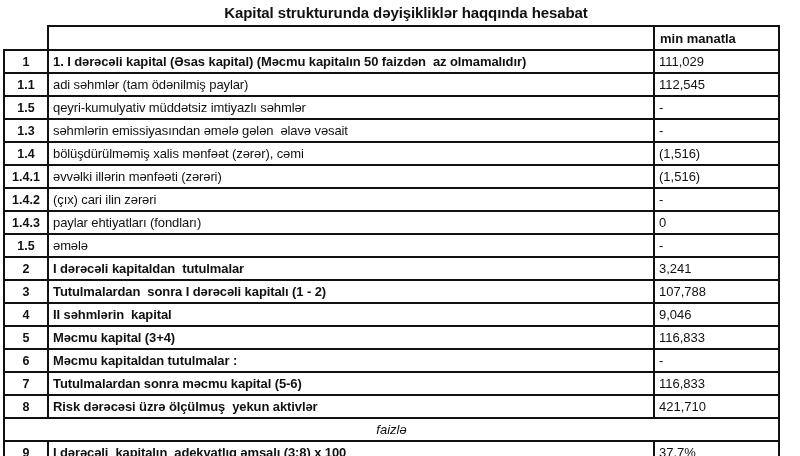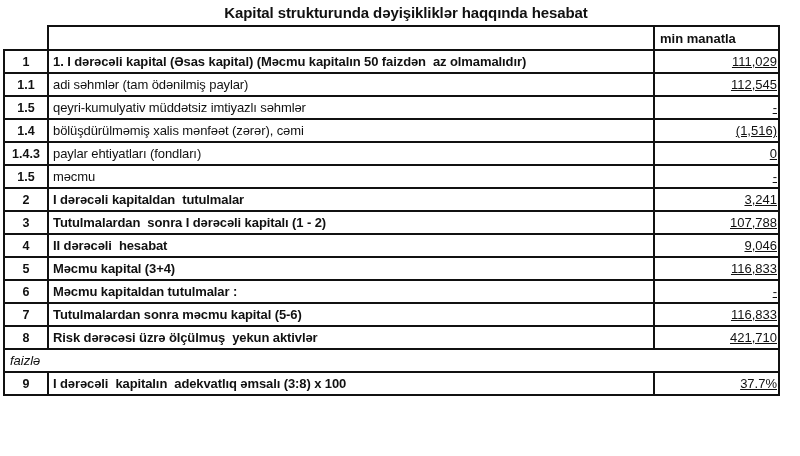--- a/index.html
+++ b/index.html
@@ -25,23 +25,23 @@
     font-size:13px;
     padding:0;
     vertical-align:middle;
     overflow:hidden;
   }
   tr.hdr td{height:22px}
   td.ghost{border:0 none;}
   td.c-no{text-align:center;font-weight:bold;font-size:12.5px;}
   td.c-label{padding:0 4px;white-space:pre;letter-spacing:-0.1px;}
   tr.b td.c-label{font-weight:bold;}
-  td.c-val{text-align:right;padding:0 1px 0 4px;text-decoration:underline;}
+  td.c-val{padding:0 1px 0 4px;}
   td.unit{text-align:left;font-weight:bold;padding:0 5px;}
-  td.faiz{text-align:left;font-style:italic;padding:0 5px;}
+  td.faiz{text-align:center;font-style:italic;padding:0 5px;}
 </style>
 </head>
 <body>
 
 <div class="page-title">Kapital strukturunda dəyişikliklər haqqında hesabat</div>
 
 <table class="report">
   <colgroup>
       <col class="c1">
       <col class="c2">
@@ -64,47 +64,62 @@
     <td class="c-no">1.1</td>
     <td class="c-label">adi səhmlər (tam ödənilmiş paylar)</td>
     <td class="c-val">112,545</td>
   </tr>
   <tr>
     <td class="c-no">1.5</td>
     <td class="c-label">qeyri-kumulyativ müddətsiz imtiyazlı səhmlər</td>
     <td class="c-val">-</td>
   </tr>
   <tr>
+    <td class="c-no">1.3</td>
+    <td class="c-label">səhmlərin emissiyasından əmələ gələn  əlavə vəsait</td>
+    <td class="c-val">-</td>
+  </tr>
+  <tr>
     <td class="c-no">1.4</td>
     <td class="c-label">bölüşdürülməmiş xalis mənfəət (zərər), cəmi</td>
     <td class="c-val">(1,516)</td>
+  </tr>
+  <tr>
+    <td class="c-no">1.4.1</td>
+    <td class="c-label">əvvəlki illərin mənfəəti (zərəri)</td>
+    <td class="c-val">(1,516)</td>
+  </tr>
+  <tr>
+    <td class="c-no">1.4.2</td>
+    <td class="c-label">(çıx) cari ilin zərəri</td>
+    <td class="c-val">-</td>
   </tr>
   <tr>
     <td class="c-no">1.4.3</td>
     <td class="c-label">paylar ehtiyatları (fondları)</td>
     <td class="c-val">0</td>
   </tr>
   <tr>
     <td class="c-no">1.5</td>
-    <td class="c-label">məcmu</td>
+    <td class="c-label">əmələ</td>
     <td class="c-val">-</td>
   </tr>
   <tr class="b">
     <td class="c-no">2</td>
     <td class="c-label">I dərəcəli kapitaldan  tutulmalar</td>
     <td class="c-val">3,241</td>
   </tr>
   <tr class="b">
     <td class="c-no">3</td>
     <td class="c-label">Tutulmalardan  sonra I dərəcəli kapitalı (1 - 2)</td>
     <td class="c-val">107,788</td>
   </tr>
   <tr class="b">
     <td class="c-no">4</td>
-    <td class="c-label">II dərəcəli  hesabat</td>
+    <td class="c-label">II səhmlərin  kapital</td>
     <td class="c-val">9,046</td>
   </tr>
   <tr class="b">
     <td class="c-no">5</td>
     <td class="c-label">Məcmu kapital (3+4)</td>
     <td class="c-val">116,833</td>
   </tr>
   <tr class="b">
     <td class="c-no">6</td>
     <td class="c-label">Məcmu kapitaldan tutulmalar :</td>

